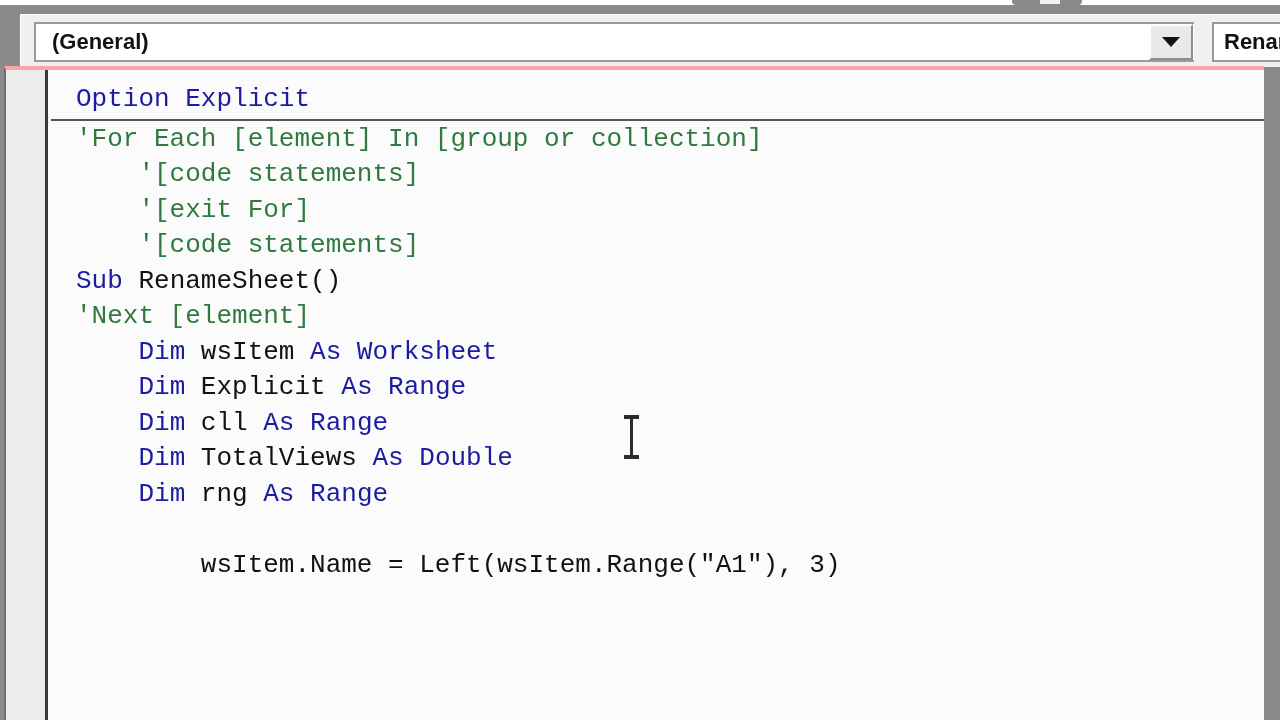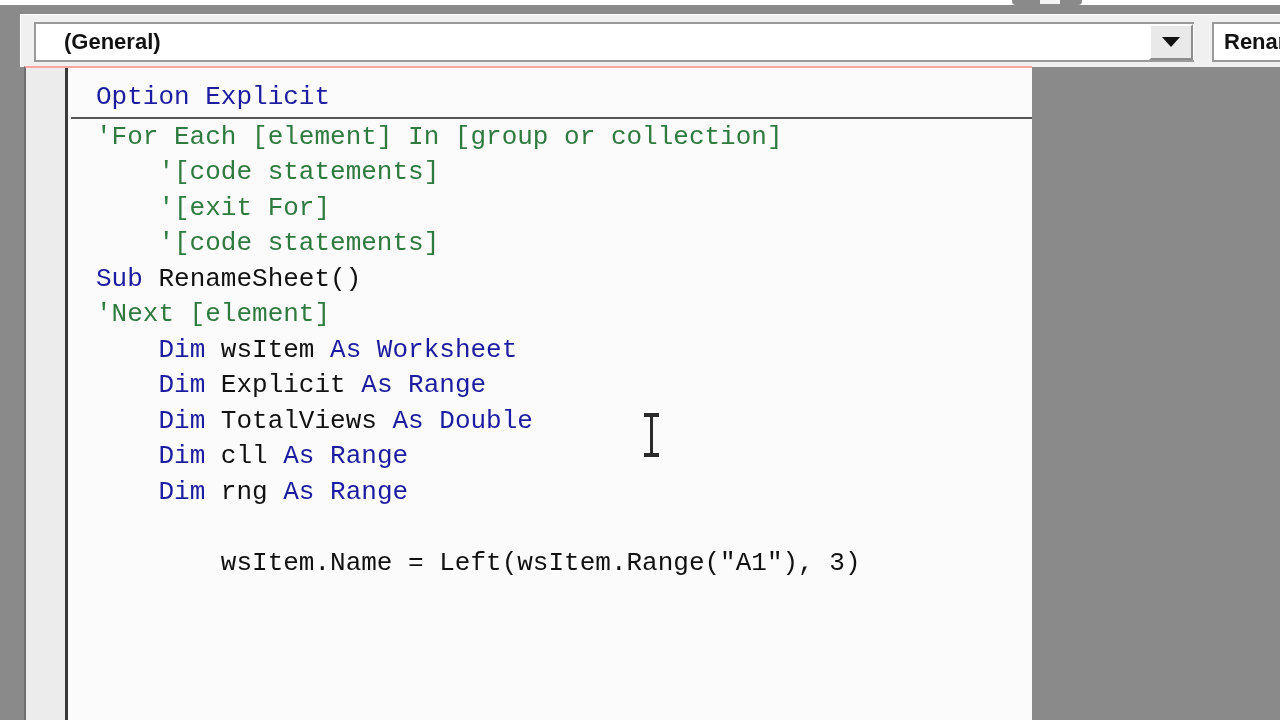--- a/index.html
+++ b/index.html
@@ -68,21 +68,21 @@
     border-right: none;
     box-sizing: border-box;
     display: flex;
     align-items: center;
   }
   .combo-object .combo-text {
     font-family: "Liberation Sans", sans-serif;
     font-size: 22px;
     font-weight: bold;
     color: #121212;
-    padding-left: 28px;
+    padding-left: 16px;
     letter-spacing: 0px;
     white-space: nowrap;
   }
   .combo-object-btn {
     position: absolute;
     left: 1128px; top: 9px;
     width: 44px; height: 36px;
     background: #e9e9e9;
     border: 2px solid #ffffff;
     border-right-color: #8d8d8d;
@@ -117,24 +117,24 @@
     font-size: 22px;
     font-weight: bold;
     color: #121212;
     padding-left: 10px;
     white-space: nowrap;
   }
 
   
   .code-pane {
     position: absolute;
-    left: 24px; top: 61px;
-    width: 1008px; height: 654px;
+    left: 4px; top: 61px;
+    width: 1260px; height: 654px;
     background: #fbfbfb;
-    border-top: 2px solid #fca5a5;
+    border-top: 4px solid #fca5a5;
     border-left: 2px solid #6f6f6f;
     box-sizing: border-box;
     overflow: hidden;
   }
 
   
   .gutter {
     position: absolute;
     left: 0; top: 0;
     width: 42px; height: 100%;
@@ -233,22 +233,22 @@
       <div class="code-line"><span class="kw">Option Explicit</span></div>
           <div class="sep-rule"></div>
           <div class="code-line"><span class="cmt">'For Each [element] In [group or collection]</span></div>
           <div class="code-line"><span class="cmt">    '[code statements]</span></div>
           <div class="code-line"><span class="cmt">    '[exit For]</span></div>
           <div class="code-line"><span class="cmt">    '[code statements]</span></div>
           <div class="code-line"><span class="kw">Sub </span><span class="pln">RenameSheet()</span></div>
           <div class="code-line"><span class="cmt">'Next [element]</span></div>
           <div class="code-line"><span class="pln">    </span><span class="kw">Dim </span><span class="pln">wsItem </span><span class="kw">As Worksheet</span></div>
           <div class="code-line"><span class="pln">    </span><span class="kw">Dim </span><span class="pln">Explicit </span><span class="kw">As Range</span></div>
+          <div class="code-line"><span class="pln">    </span><span class="kw">Dim </span><span class="pln">cll </span><span class="kw">As Range</span></div>
           <div class="code-line"><span class="pln">    </span><span class="kw">Dim </span><span class="pln">TotalViews </span><span class="kw">As Double</span></div>
-          <div class="code-line"><span class="pln">    </span><span class="kw">Dim </span><span class="pln">cll </span><span class="kw">As Range</span></div>
           <div class="code-line"><span class="pln">    </span><span class="kw">Dim </span><span class="pln">rng </span><span class="kw">As Range</span></div>
           <div class="code-line">&nbsp;</div>
           <div class="code-line"><span class="pln">        wsItem.Name = Left(wsItem.Range("A1"), 3)</span></div>
         </div>
 
       <div class="ibeam" id="ibeam" style="left: 618px; top: 345px;">
         <div class="cap-t"></div>
         <div class="stem"></div>
         <div class="cap-b"></div>
       </div>

